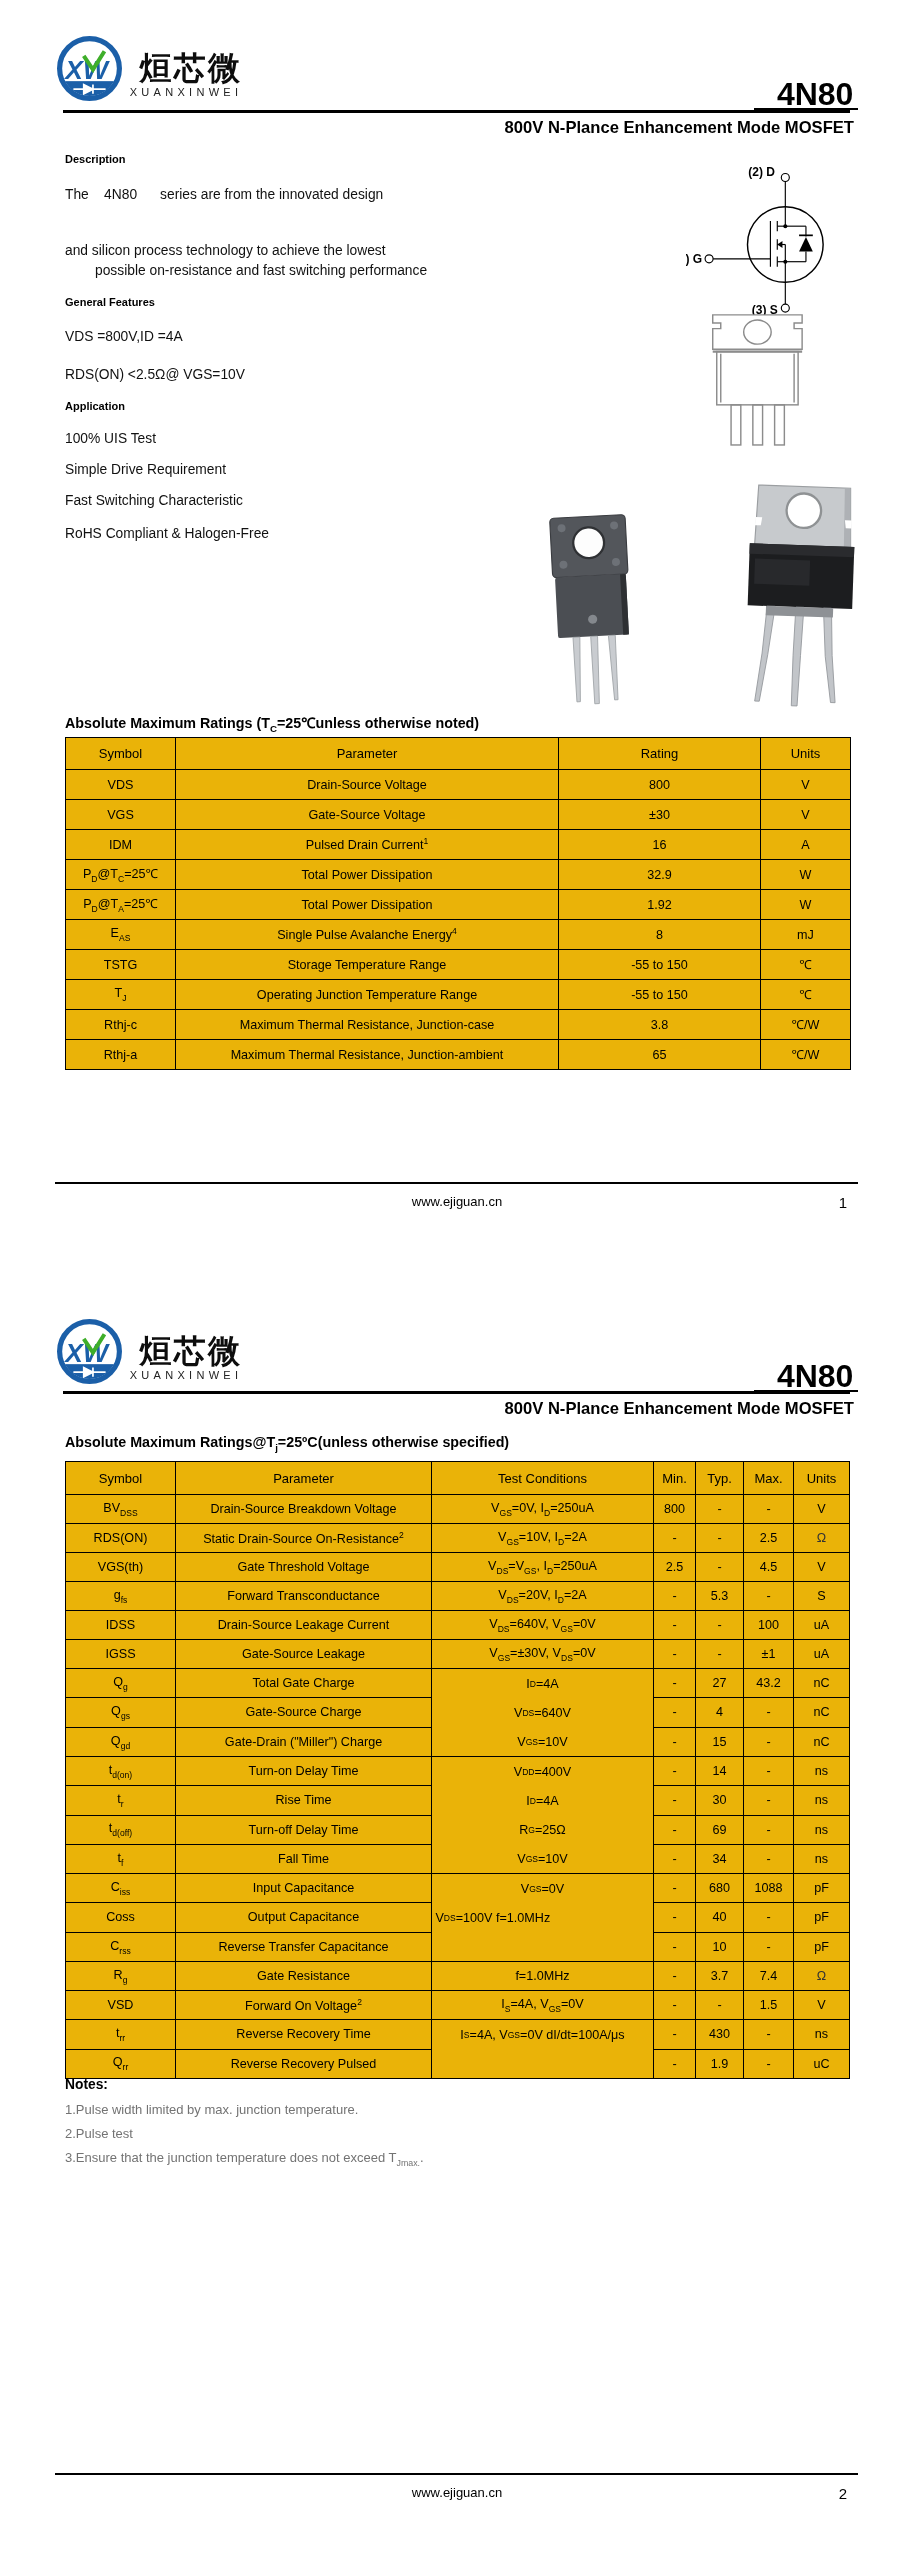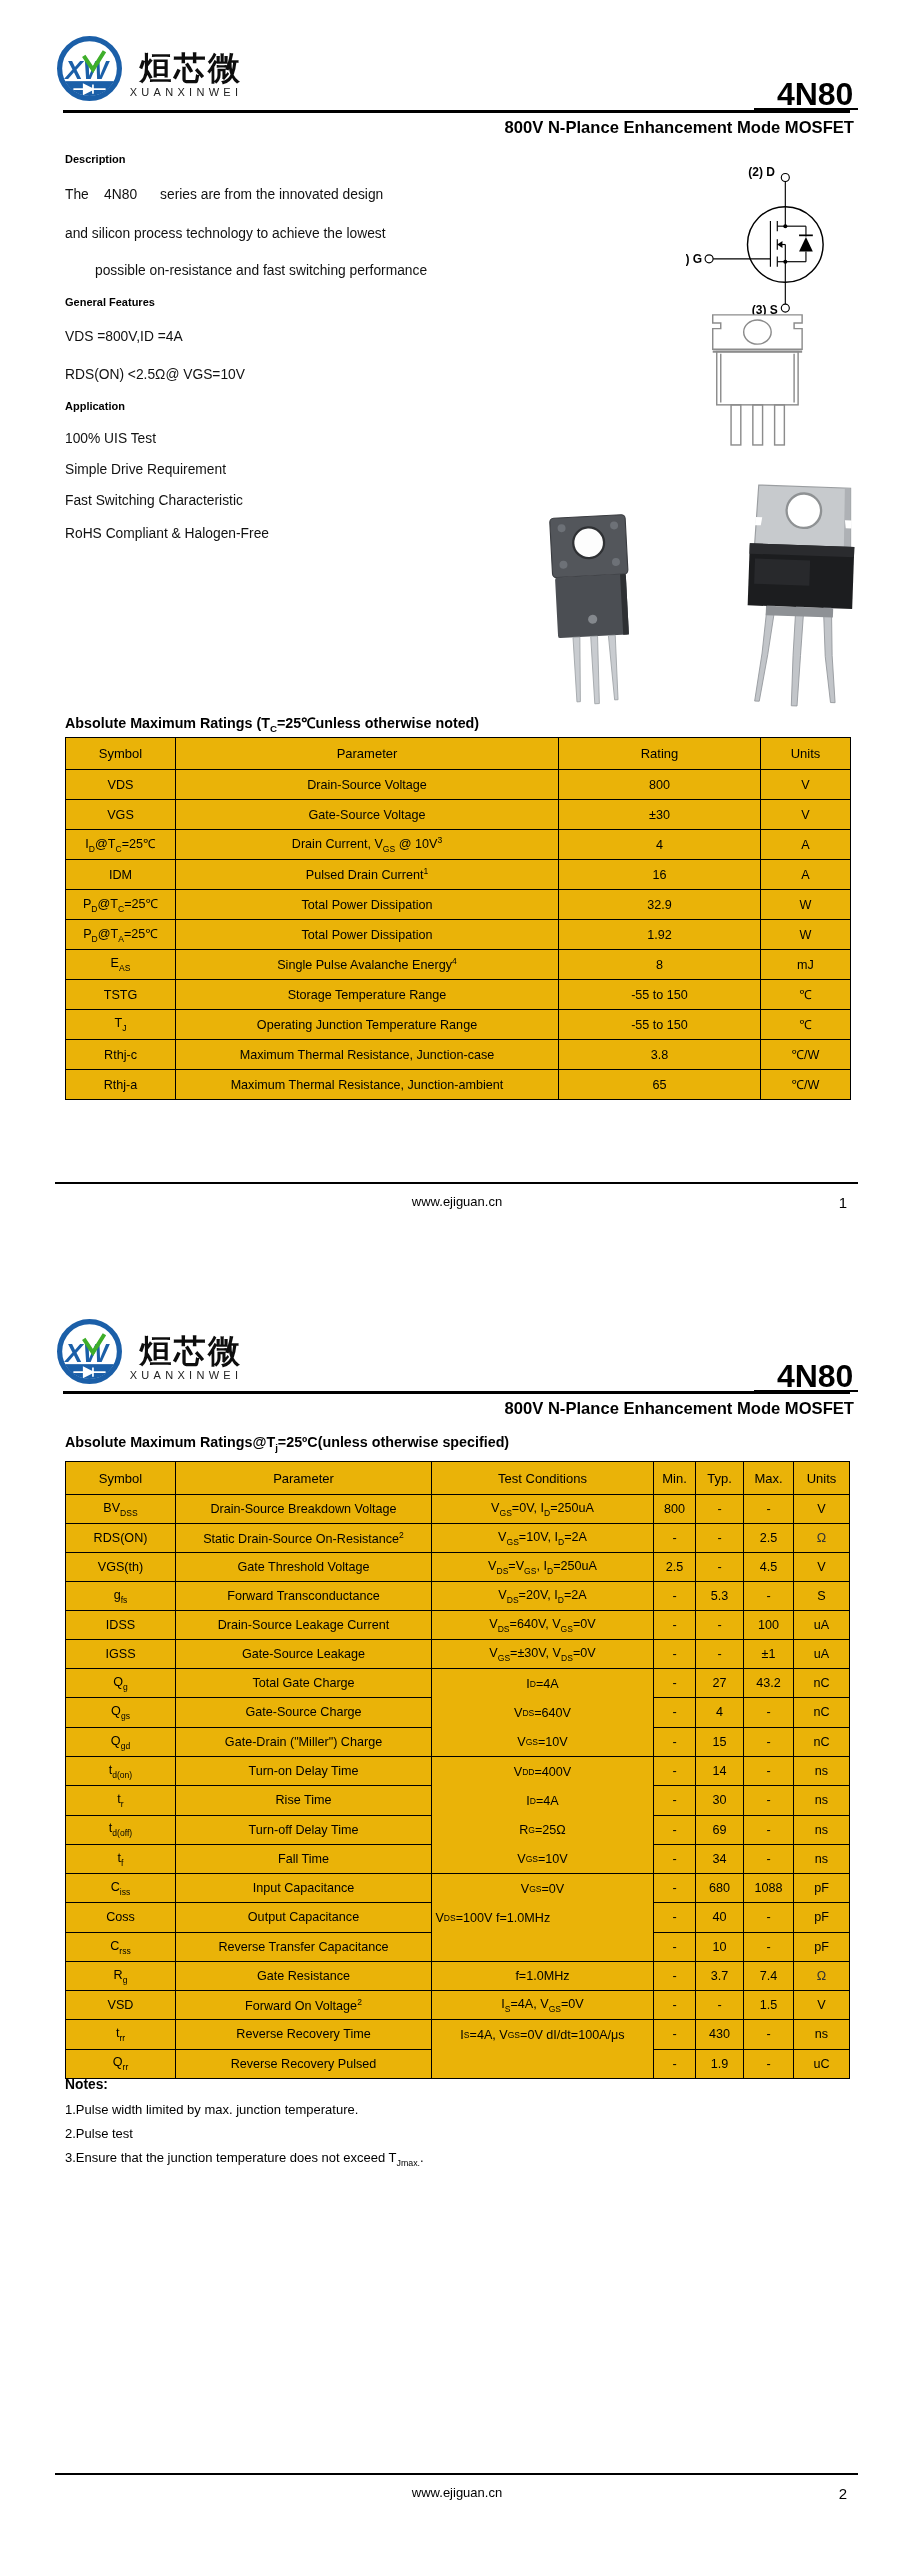--- a/index.html
+++ b/index.html
@@ -31,21 +31,21 @@
   table.dt th{font-size:13px;}
   sub{font-size:68%;}
   sup{font-size:68%;}
   .tbl-title{font-size:14.3px;font-weight:700;}
   .cline{height:29px;display:flex;align-items:center;justify-content:center;}
   .cline.left{justify-content:flex-start;padding-left:3.4px;}
   .units-om{font-size:11px;color:#333;}
 
   
   .note-h{font-size:13.8px;font-weight:700;}
-  .note-line{font-size:13px;color:#000000;}
+  .note-line{font-size:13px;color:#737373;}
 
   
   .frule{background:#000;height:2.3px;}
   .website{font-size:13px;text-align:center;}
   .pageno{font-size:15px;}
 </style>
 </head>
 <body>
 
 <div class="sheet">
@@ -73,21 +73,21 @@
       <div class="logo-en">XUANXINWEI</div>
     </div>
   </div>
 
   <div class="abs hrule" style="left:63px;top:110px;width:787px;"></div>
   <div class="abs partnum" style="right:52px;top:81px;">4N80</div>
   <div class="abs subtitle" style="right:56px;top:118px;width:459px;">800V N-Plance Enhancement Mode MOSFET</div>
 
   <div class="abs h-section" style="left:65px;top:153px;">Description</div>
   <div class="abs bodyline" style="left:65px;top:187px;">The    4N80      series are from the innovated design</div>
-  <div class="abs bodyline" style="left:65px;top:226px;">and silicon process technology to achieve the lowest</div>
+  <div class="abs bodyline" style="left:65px;top:243px;">and silicon process technology to achieve the lowest</div>
   <div class="abs bodyline" style="left:61px;top:263px;margin-left:34px;">possible on-resistance and fast switching performance</div>
 
   <div class="abs h-section" style="left:65px;top:296px;">General Features</div>
   <div class="abs bodyline" style="left:65px;top:329px;">VDS =800V,ID =4A</div>
   <div class="abs bodyline" style="left:65px;top:367px;">RDS(ON) &lt;2.5Ω@ VGS=10V</div>
 
   <div class="abs h-section" style="left:65px;top:400px;">Application</div>
   <div class="abs bodyline" style="left:65px;top:431px;">100% UIS Test</div>
   <div class="abs bodyline" style="left:65px;top:462px;">Simple Drive Requirement</div>
   <div class="abs bodyline" style="left:65px;top:493px;">Fast Switching Characteristic</div>
@@ -194,26 +194,20 @@
           <td>800</td>
           <td>V</td>
         </tr>
     <tr style="height:30px">
           <td>VGS</td>
           <td>Gate-Source Voltage</td>
           <td>±30</td>
           <td>V</td>
         </tr>
     <tr style="height:30px">
-          <td>I<sub>D</sub>@T<sub>C</sub>=25℃</td>
-          <td>Drain Current, V<sub>GS</sub> @ 10V<sup>3</sup></td>
-          <td>4</td>
-          <td>A</td>
-        </tr>
-    <tr style="height:30px">
           <td>IDM</td>
           <td>Pulsed Drain Current<sup>1</sup></td>
           <td>16</td>
           <td>A</td>
         </tr>
     <tr style="height:30px">
           <td>P<sub>D</sub>@T<sub>C</sub>=25℃</td>
           <td>Total Power Dissipation</td>
           <td>32.9</td>
           <td>W</td>

